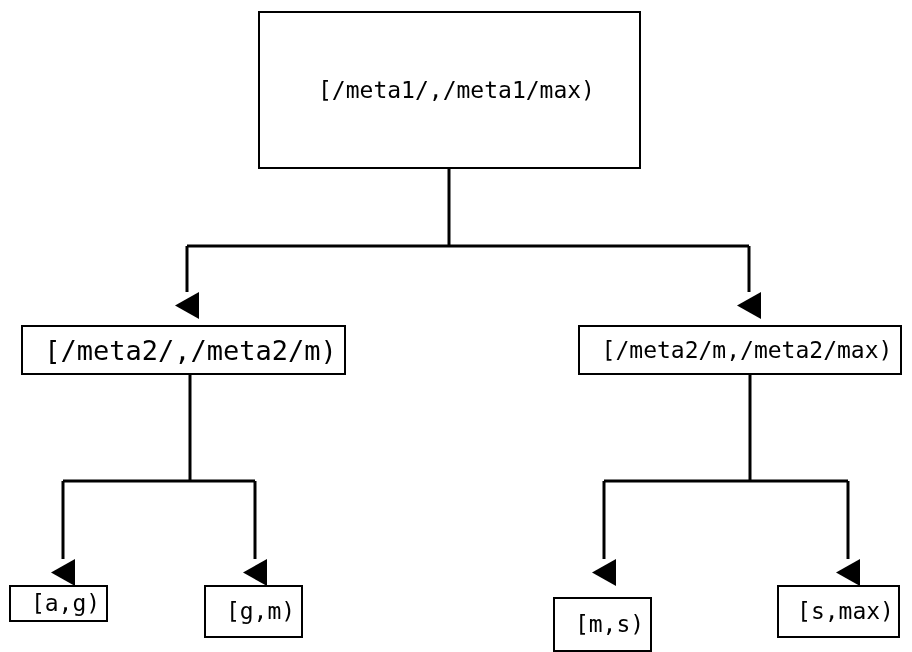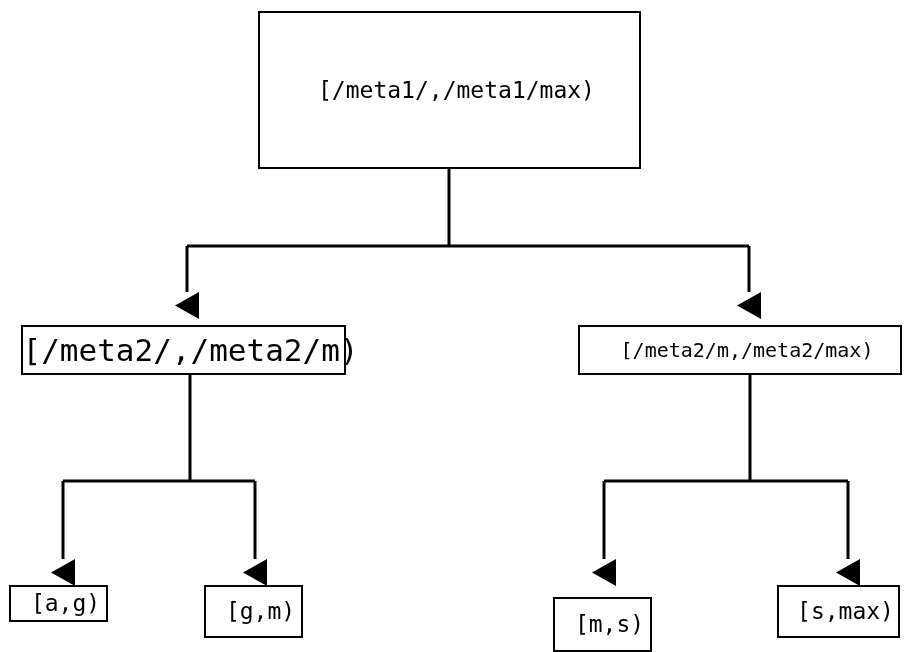--- a/index.html
+++ b/index.html
@@ -45,28 +45,28 @@
     top: 11px;
     width: 383px;
     height: 158px;
     font-size: 23px;
   }
   #node-mid-left {
     left: 21px;
     top: 325px;
     width: 325px;
     height: 50px;
-    font-size: 31px;
+    font-size: 27px;
   }
   #node-mid-right {
     left: 578px;
     top: 325px;
     width: 324px;
     height: 50px;
-    font-size: 20px;
+    font-size: 23px;
   }
   #node-leaf-ag {
     left: 9px;
     top: 585px;
     width: 99px;
     height: 37px;
     font-size: 23px;
   }
   #node-leaf-gm {
     left: 204px;

